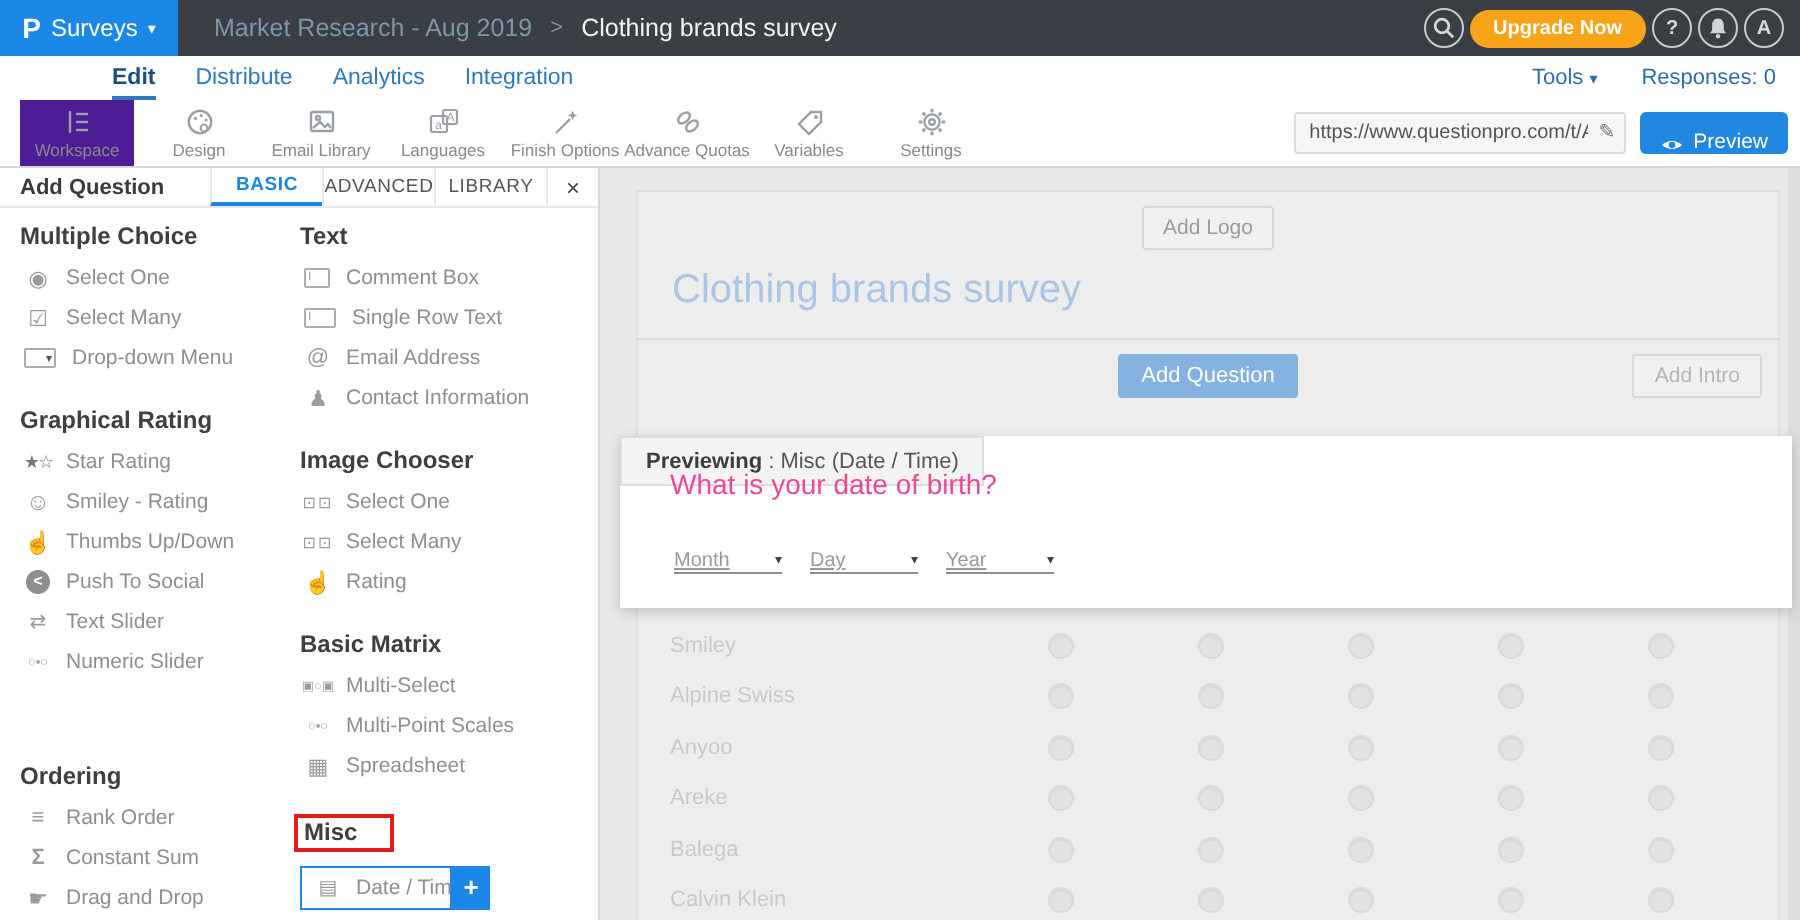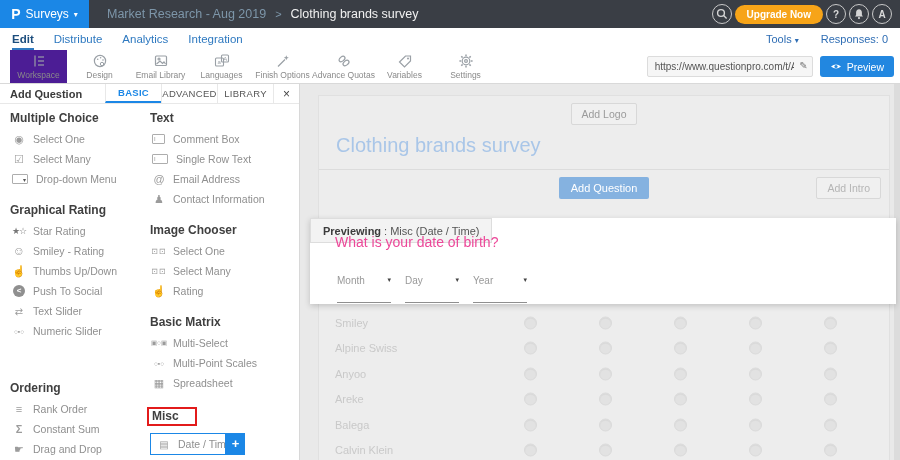--- a/index.html
+++ b/index.html
@@ -19,36 +19,36 @@
   .crumb-parent { color:#7d96a9; font-size:12.5px; cursor:pointer; }
   .crumb-sep { color:#7d96a9; font-size:11px; }
   .crumb-current { color:#f1f1f1; font-size:12.5px; }
   .top-right { position:absolute; right:8px; top:0; height:28px; display:flex; align-items:center; gap:3px; }
   .circle-btn { width:20px; height:20px; border:1.5px solid #c9c9c9; border-radius:50%; display:flex; align-items:center; justify-content:center; color:#d9d9d9; font-size:10px; font-weight:bold; cursor:pointer; background:transparent; }
   .upgrade-btn { height:19px; border:none; border-radius:10px; background:#f7a418; color:#fff; font-size:10px; font-weight:bold; padding:0 12px; cursor:pointer; font-family:"Liberation Sans",sans-serif; }
   
   .navrow { position:absolute; left:0; top:28px; width:900px; height:22px; background:#fff; }
   .nav-tabs { display:flex; gap:20px; padding-left:12px; height:22px; align-items:stretch; }
   .nav-tab { font-size:11.5px; color:#2e79c0; display:flex; align-items:center; cursor:pointer; border-bottom:2px solid transparent; padding-top:2px; }
-  .nav-tab.active { color:#1c4d7d; font-weight:bold; border-bottom-color:#2e79c0; }
+  .nav-tab.active { color:#1c4d7d; font-weight:bold; border-bottom-color:#2e79c0;margin-left:44px; }
   .nav-right { position:absolute; right:12px; top:0; height:22px; display:flex; gap:22px; align-items:center; }
   .nav-right .lnk { font-size:11px; color:#2e6db4; cursor:pointer; }
   .nav-right .caret { font-size:8px; color:#2e6db4; }
   
   .toolbar { position:absolute; left:0; top:50px; width:900px; height:34px; background:#fff; border-bottom:1px solid #d9d9d9; display:flex; align-items:stretch; }
   .tbtn { width:57px; margin-left:4px; display:flex; flex-direction:column; align-items:center; justify-content:center; cursor:pointer; }
   .tbtn:first-child { margin-left:10px; }
   .tbtn.active { background:#4c1d95; }
   .tbtn svg { display:block; }
   .tlabel { font-size:8.5px; color:#8a8a8a; margin-top:1px; white-space:nowrap; }
   .toolbar-right { position:absolute; right:6px; top:6px; display:flex; gap:7px; align-items:center; }
   .url-wrap { position:relative; }
   .url-input { width:166px; height:21px; background:#f6f6f6; border:1px solid #dcdcdc; border-radius:2px; font-size:10px; color:#555; padding:0 18px 0 7px; font-family:"Liberation Sans",sans-serif; }
   .url-pencil { position:absolute; right:5px; top:4px; font-size:10px; color:#777; cursor:pointer; }
-  .preview-btn { height:21px; background:#2287e0; border:none; border-radius:3px; color:#fff; font-size:10.5px; padding:0 10px; display:flex; align-items:center; gap:5px; cursor:pointer; font-family:"Liberation Sans",sans-serif; }
+  .preview-btn { height:21px; background:#2287e0; border:none; border-radius:3px; color:#fff; font-size:10.5px; padding:0 10px; display:flex; align-items:flex-end; gap:5px; cursor:pointer; font-family:"Liberation Sans",sans-serif; }
   
   .panel { position:absolute; left:0; top:84px; width:300px; bottom:0; background:#fff; border-right:1px solid #d8d8d8; }
   .panel-head { display:flex; height:20px; border-bottom:1px solid #e8e8e8; align-items:stretch; }
   .panel-title { flex:1; font-size:11px; font-weight:bold; color:#3a3a3a; line-height:20px; padding-left:10px; }
   .ptab { width:56px; font-size:9.5px; color:#555; letter-spacing:.3px; display:flex; align-items:center; justify-content:center; border-left:1px solid #e8e8e8; cursor:pointer; }
   .ptab.active { color:#1b87e6; border-bottom:2px solid #1b87e6; font-weight:bold; }
   .panel-close { width:26px; display:flex; align-items:center; justify-content:center; color:#444; font-size:12px; border-left:1px solid #e8e8e8; cursor:pointer; }
   .pcol { position:absolute; top:27px; }
   .pcol0 { left:10px; width:132px; }
   .pcol1 { left:150px; width:145px; }
@@ -91,21 +91,21 @@
   #matrix { position:absolute; left:18px; top:226px; width:572px; z-index:1; }
   .mrow { position:relative; height:25.5px; }
   .mlabel { position:absolute; left:17px; top:50%; transform:translateY(-50%); font-size:11px; color:#c9c9c9; }
   .mradio { position:absolute; top:50%; transform:translateY(-50%); width:13px; height:13px; border-radius:50%; background:#e2e2e2; border:1px solid #dadada; box-shadow:inset 0 1px 1px rgba(0,0,0,.05); cursor:pointer; }
   
   .preview-wrap { position:absolute; left:10px; top:134px; width:586px; height:86px; background:#fff; box-shadow:0 2px 6px rgba(0,0,0,.18); z-index:5; }
   .preview-tab { position:absolute; left:0; top:0; height:25px; background:#f3f3f3; border:1px solid #ddd; display:flex; align-items:center; padding:0 12px; font-size:11px; color:#555; white-space:nowrap; }
   .preview-tab b { color:#3c3c3c; margin-right:3px; }
   .pv-question { position:absolute; left:25px; top:16px; font-size:14px; color:#ec4899; }
   .pv-dropdowns { position:absolute; left:27px; top:57px; display:flex; gap:14px; }
-  .pv-dd { width:54px; border-bottom:1px solid #8f8f8f; font-size:10px; color:#999; padding-bottom:16px; position:relative; cursor:pointer; }
+  .pv-dd { width:54px; border-bottom:1px solid #8f8f8f; font-size:10px; color:#999; padding-bottom:0; position:relative; cursor:pointer;text-decoration:underline; }
   .pv-dd .dd-caret { position:absolute; right:0; top:1px; font-size:7px; color:#444; }
 </style>
 </head>
 <body>
 
 <div id="app">
 
   <div class="topbar">
     <div class="logo-block">
       <span class="logo-glyph">P</span>

